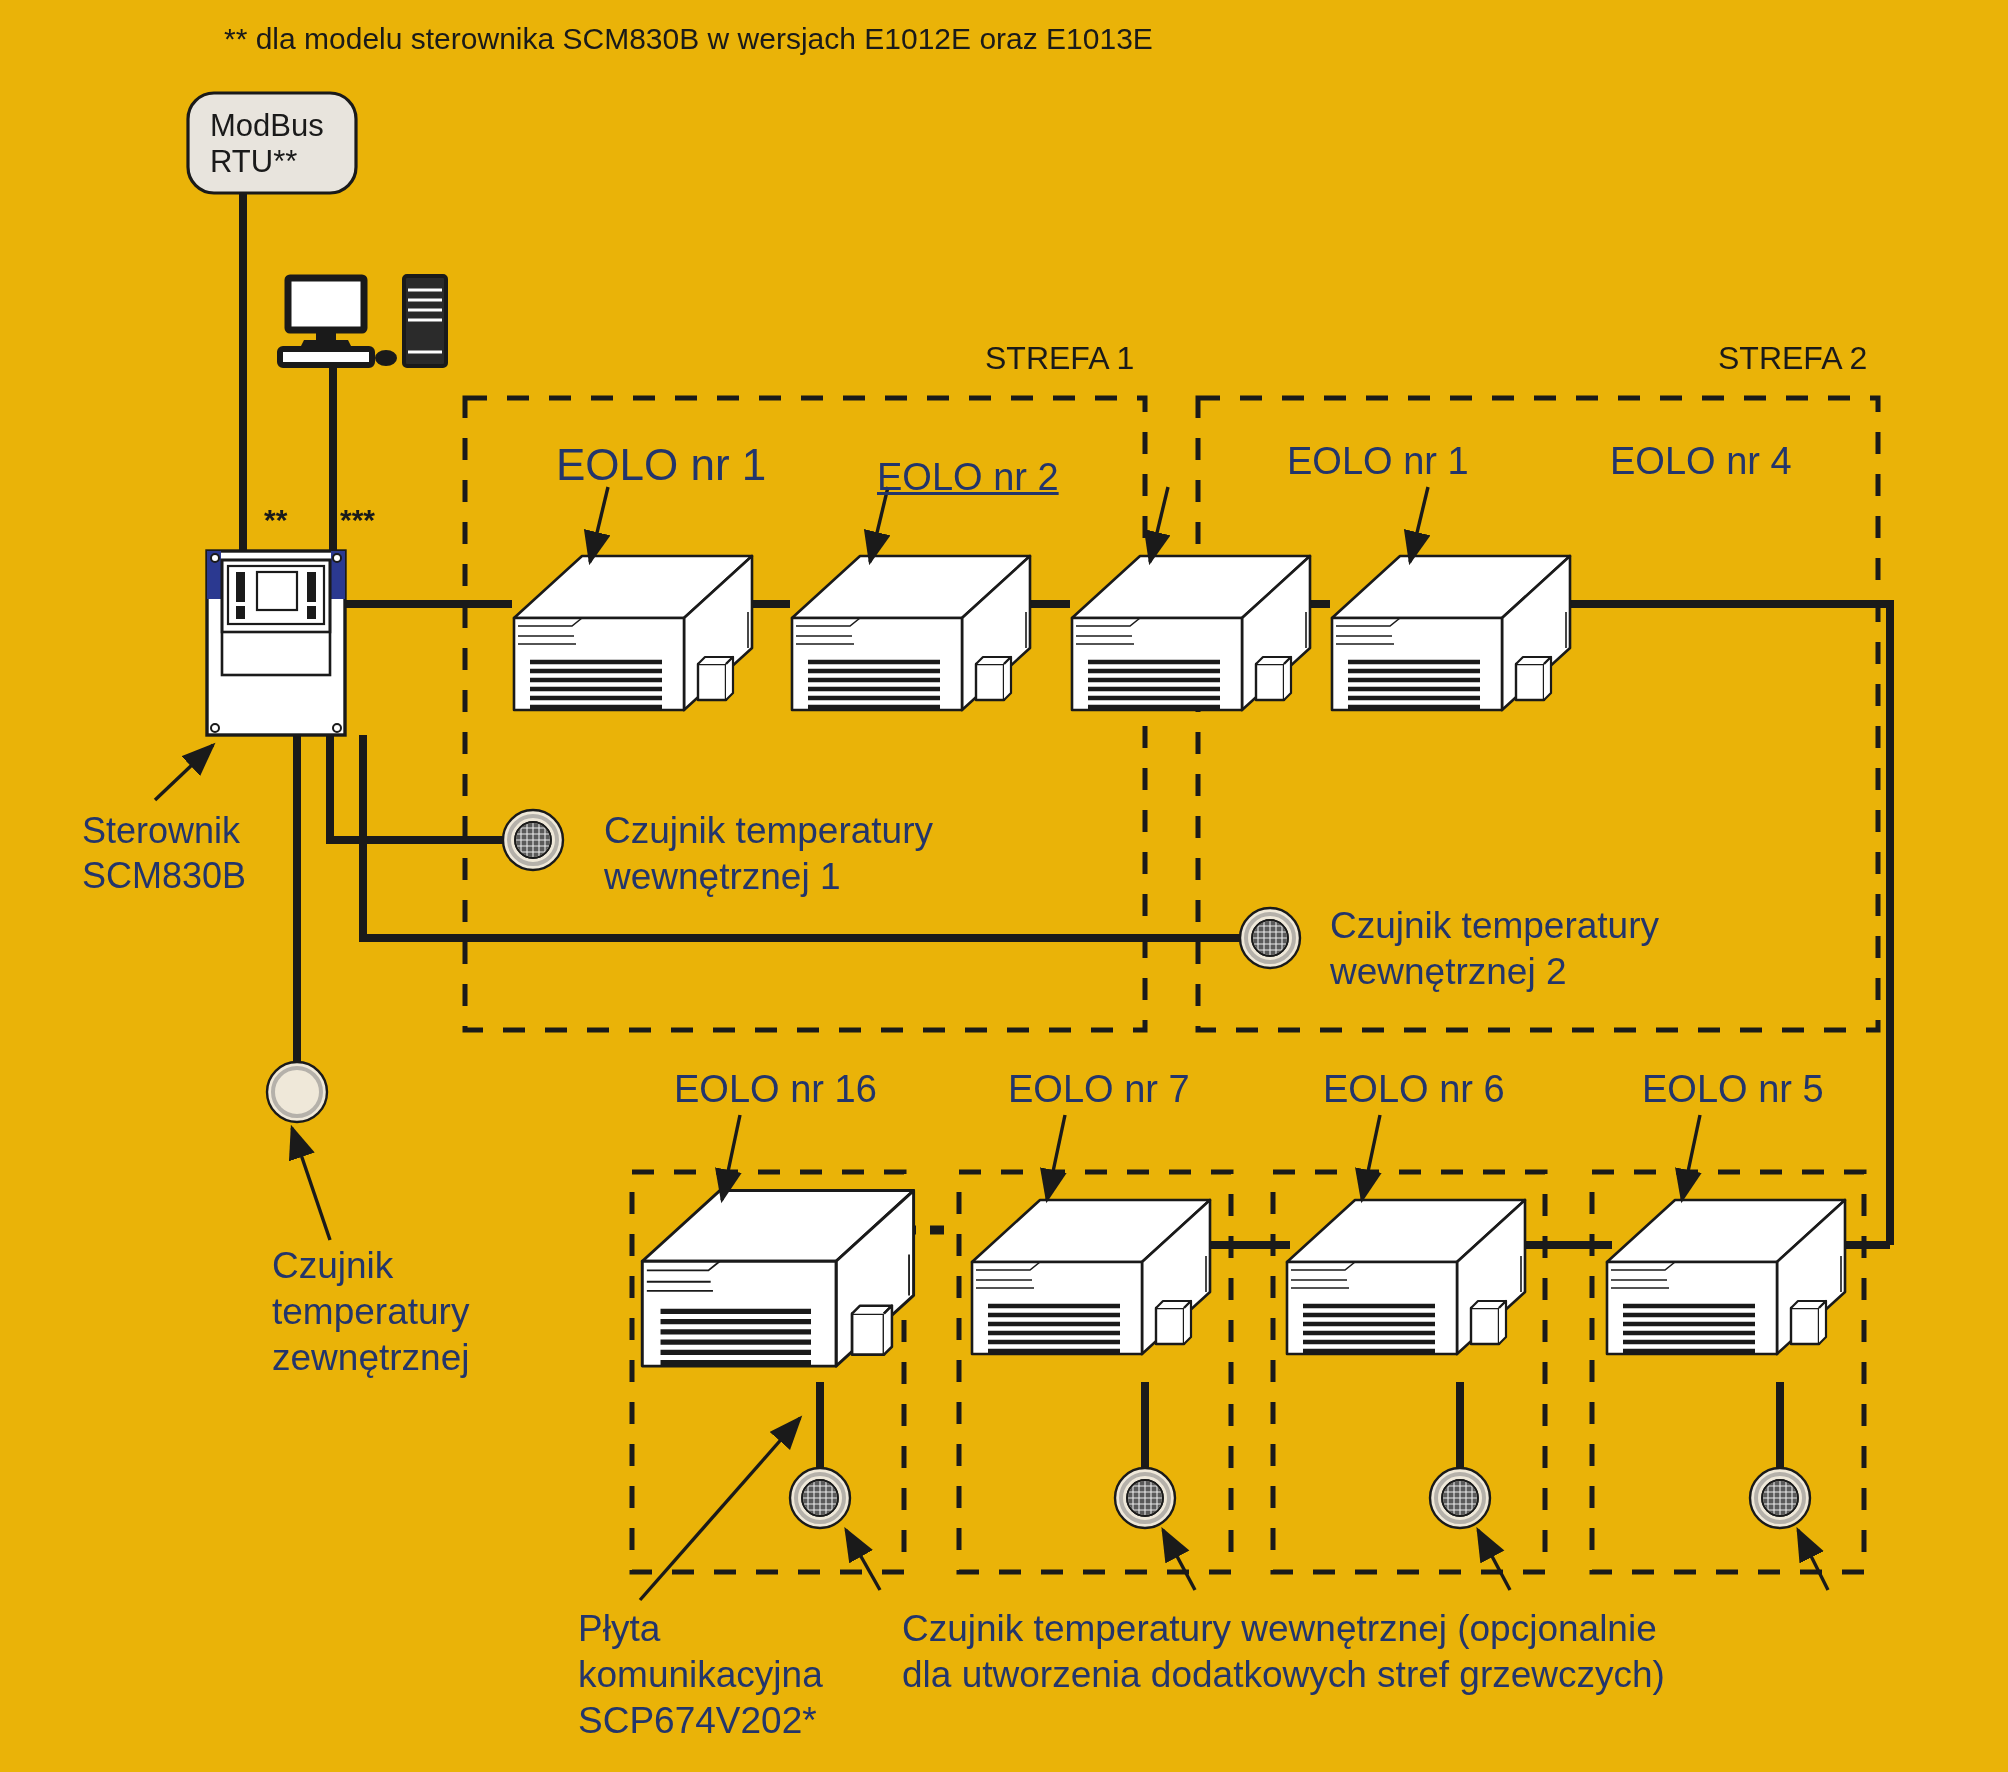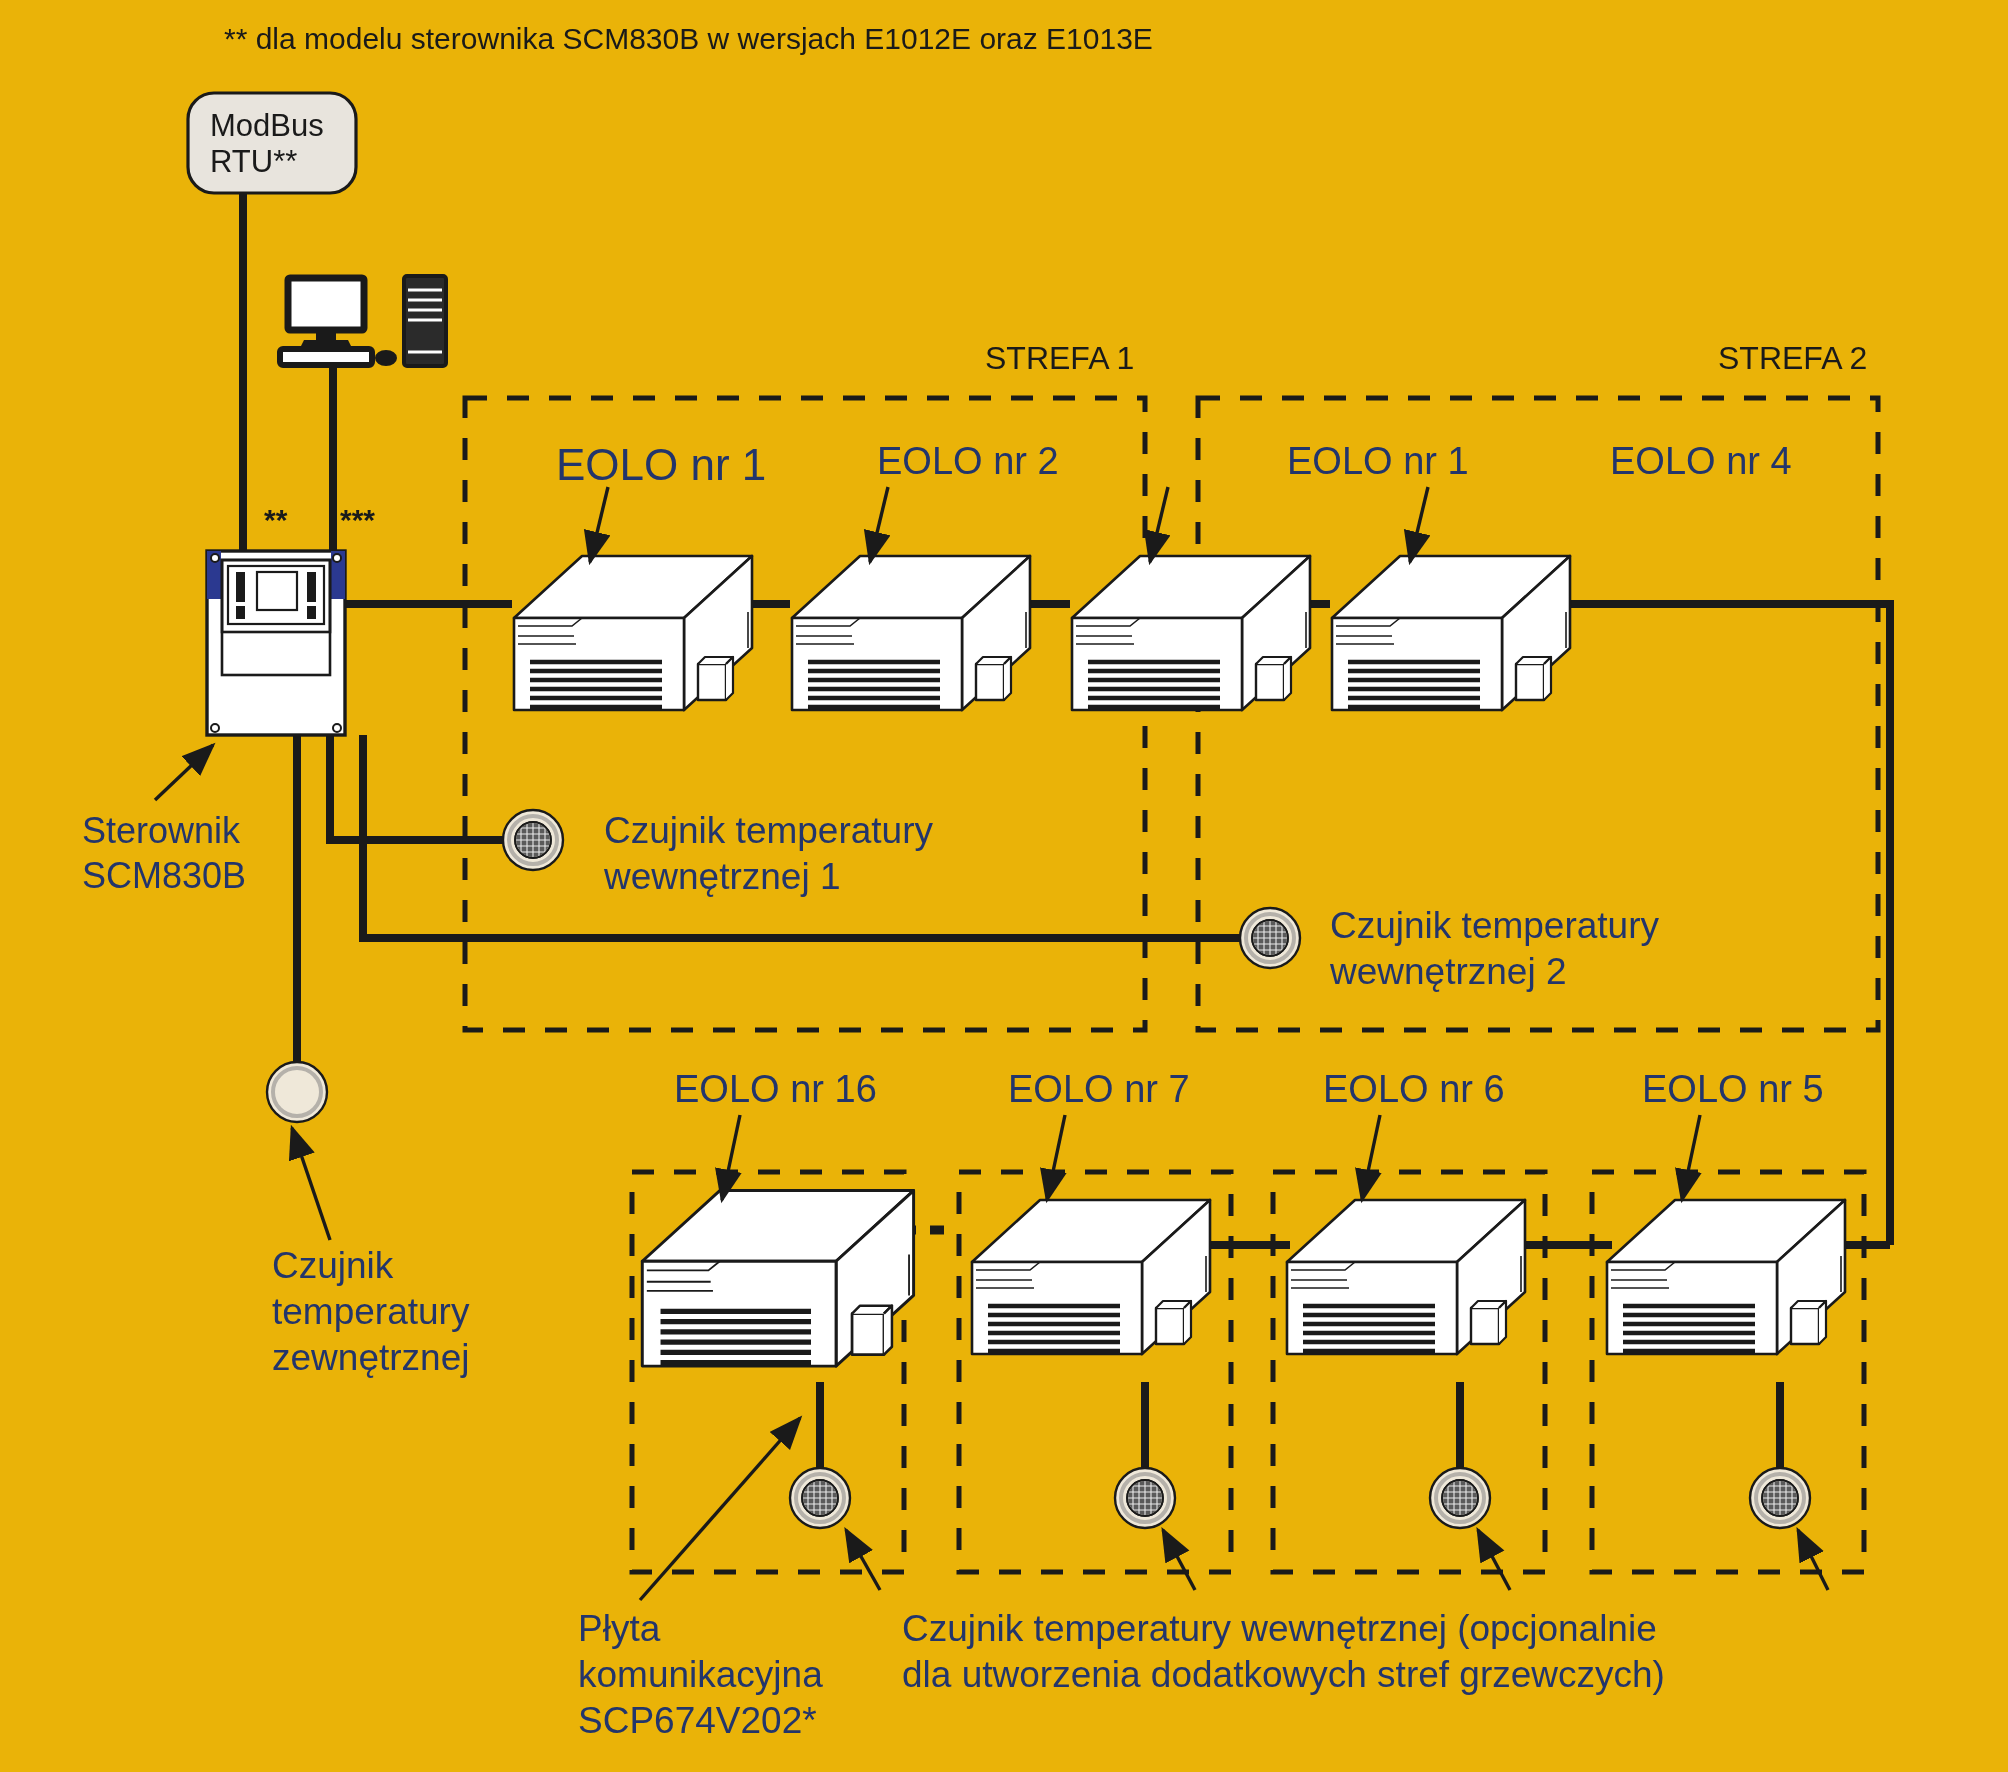--- a/index.html
+++ b/index.html
@@ -280,21 +280,21 @@
   <div class="lbl-blk" style="left:264px; top:503px; font-size:30px; font-weight:700;">**</div>
   <div class="lbl-blk" style="left:340px; top:503px; font-size:30px; font-weight:700;">***</div>
 
   <div class="lbl" style="left:82px; top:810px; font-size:36px;">Sterownik</div>
   <div class="lbl" style="left:82px; top:855px; font-size:36px;">SCM830B</div>
 
   <div class="lbl-blk" style="left:985px; top:340px; font-size:32px;">STREFA 1</div>
   <div class="lbl-blk" style="left:1718px; top:340px; font-size:32px;">STREFA 2</div>
 
   <div class="lbl" style="left:556px; top:440px; font-size:44px;">EOLO nr 1</div>
-  <div class="lbl" style="left:877px; top:440px; font-size:38px;">EOLO nr 2</div>
+  <div class="lbl" style="left:877px; top:456px; font-size:38px;text-decoration:underline;">EOLO nr 2</div>
   <div class="lbl" style="left:1287px; top:440px; font-size:38px;">EOLO nr 1</div>
   <div class="lbl" style="left:1610px; top:440px; font-size:38px;">EOLO nr 4</div>
 
   <div class="lbl" style="left:604px; top:810px; font-size:37px;">Czujnik temperatury</div>
   <div class="lbl" style="left:604px; top:856px; font-size:37px;">wewnętrznej 1</div>
 
   <div class="lbl" style="left:1330px; top:905px; font-size:37px;">Czujnik temperatury</div>
   <div class="lbl" style="left:1330px; top:951px; font-size:37px;">wewnętrznej 2</div>
 
   <div class="lbl" style="left:272px; top:1245px; font-size:37px;">Czujnik</div>

